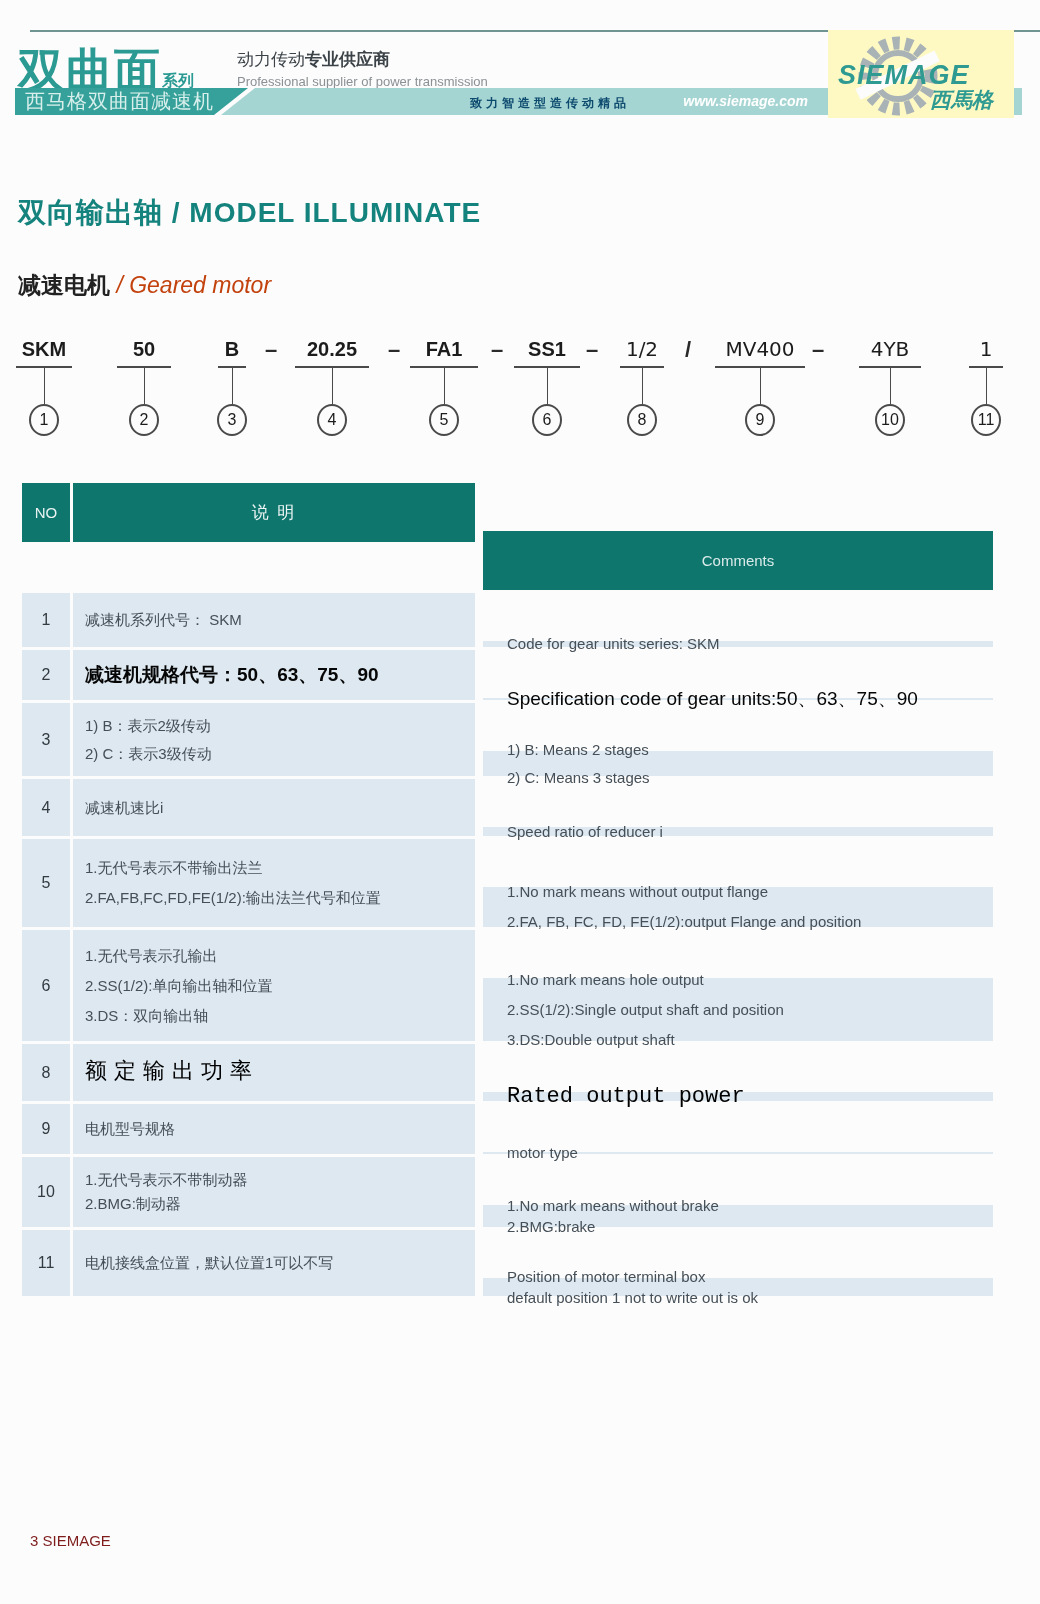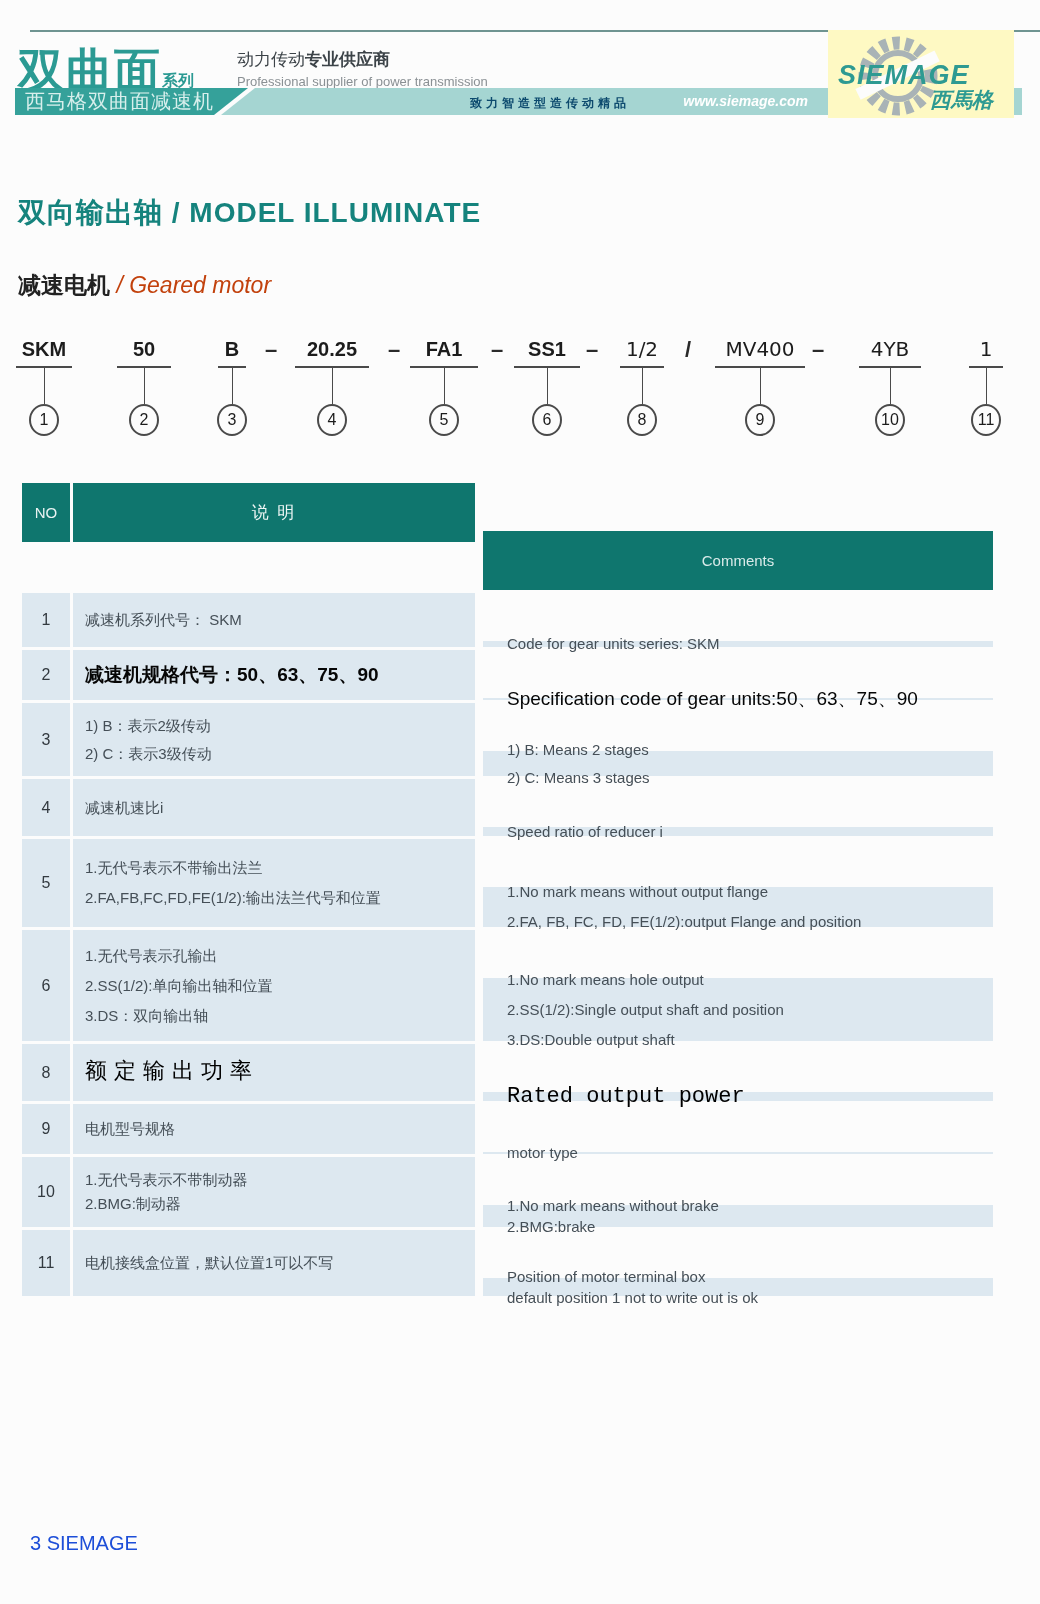--- a/index.html
+++ b/index.html
@@ -84,21 +84,21 @@
   .drow.lh-mid .line{line-height:28px;}
   .drow.lh-tight .c-desc .line{line-height:24px;}
   .drow.lh-tight .c-com .line{line-height:21px;}
   .drow.style-large .line{font-size:19px;color:#060606;line-height:26px;}
   .drow.style-large .c-desc .line{font-weight:bold;}
   .drow.style-serif .line{
     font-family:Liberation Mono, monospace;font-size:22px;color:#000000;line-height:30px;
   }
   .drow.style-serif .c-desc .line{letter-spacing:7px;}
   
-  .footer{position:absolute;left:30px;top:1532px;font-size:20px;color:#1d4ed8;}
+  .footer{position:absolute;left:30px;top:1532px;font-size:15px;color:#7f1d1d;}
 </style>
 </head>
 <body>
 
 <div class="page">
 
   <div class="top-rule"></div>
 
   <div class="series-title">
     <span class="big">双曲面</span><span class="small">系列</span>

